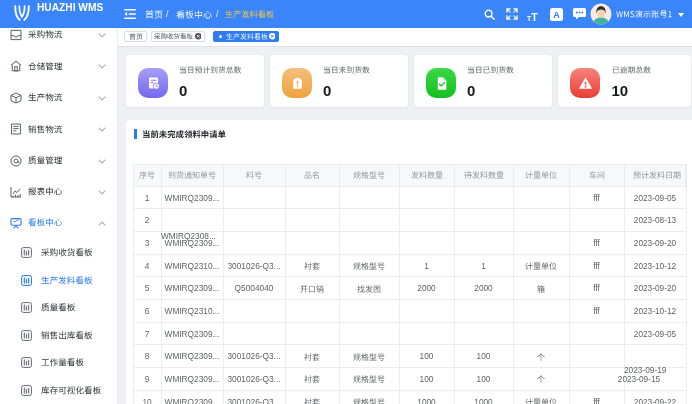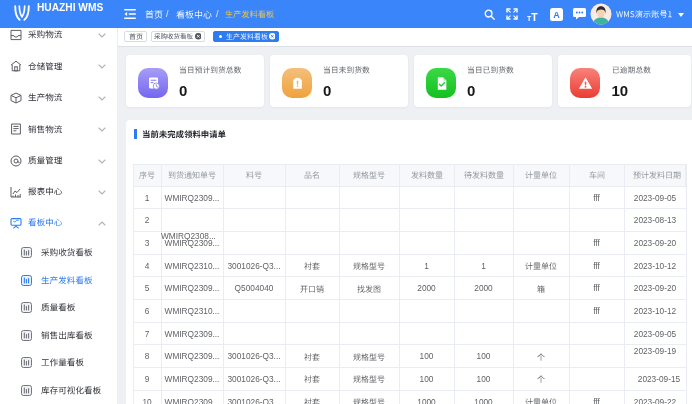--- a/index.html
+++ b/index.html
@@ -268,37 +268,37 @@
     <path transform="translate(0,7.04)" d="M1.3 -6.4C1.6 -6.1 1.9 -5.6 2.1 -5.3L2.6 -5.7C2.4 -6 2 -6.4 1.7 -6.7ZM4 -3.3C4.3 -2.7 4.7 -1.9 4.8 -1.4L5.4 -1.6C5.2 -2.2 4.9 -2.9 4.5 -3.5ZM0.4 -5.3V-4.7H2.4C2 -3.7 1.1 -2.6 0.3 -1.9C0.4 -1.8 0.6 -1.6 0.6 -1.4C0.9 -1.7 1.3 -2 1.6 -2.4V0.6H2.2V-2.5C2.5 -2.2 2.9 -1.7 3.1 -1.4L3.4 -1.9L2.8 -2.6C3 -2.8 3.3 -3.1 3.5 -3.3L3.1 -3.6C3 -3.4 2.7 -3.1 2.5 -2.9L2.2 -3.2C2.6 -3.8 2.9 -4.4 3.2 -5.1L2.8 -5.3L2.7 -5.3ZM6.1 -6.7V-4.9H3.6V-4.3H6.1V-0.2C6.1 -0 6 0 5.8 0C5.7 0 5.2 0 4.7 0C4.8 0.2 4.8 0.5 4.9 0.6C5.6 0.6 6 0.6 6.3 0.5C6.6 0.4 6.7 0.2 6.7 -0.2V-4.3H7.6V-4.9H6.7V-6.7Z M12.7 -5.4C12.9 -5.1 13.2 -4.8 13.5 -4.6H10.6C10.9 -4.8 11.2 -5.1 11.4 -5.4ZM9.3 0.4C9.6 0.4 10 0.3 14.1 0.1C14.2 0.3 14.4 0.5 14.5 0.6L15 0.3C14.7 -0.1 14.1 -0.7 13.6 -1.1L13.1 -0.9C13.2 -0.7 13.4 -0.5 13.6 -0.3L10.2 -0.2C10.5 -0.4 10.9 -0.8 11.3 -1.2H15.5V-1.7H10.7V-2.2H14V-2.6H10.7V-3.2H14V-3.6H10.7V-4.1H13.9V-4.2C14.4 -3.9 14.9 -3.6 15.3 -3.4C15.4 -3.5 15.6 -3.7 15.7 -3.8C14.9 -4.2 14 -4.8 13.4 -5.4H15.5V-5.9H11.8C11.9 -6.2 12.1 -6.4 12.2 -6.6L11.6 -6.7C11.4 -6.5 11.3 -6.2 11.1 -5.9H8.5V-5.4H10.7C10.1 -4.8 9.3 -4.2 8.3 -3.8C8.4 -3.7 8.6 -3.4 8.7 -3.3C9.2 -3.5 9.6 -3.8 10 -4.1V-1.7H8.5V-1.2H10.5C10.1 -0.8 9.8 -0.5 9.6 -0.4C9.4 -0.2 9.3 -0.1 9.1 -0.1C9.2 0 9.3 0.3 9.3 0.4Z" fill="#606266"></path>
   </svg>
 <svg class="" style="position:absolute;left:352.75px;top:352.75px;overflow:visible" width="33.0" height="9.3" viewBox="0 0 33.0 9.3">
     <path transform="translate(0,7.04)" d="M3.8 -6.3V-2.1H4.4V-5.8H6.6V-2.1H7.2V-6.3ZM1.7 -6.6V-5.4H0.5V-4.8H1.7V-4L1.7 -3.5H0.3V-3H1.6C1.6 -1.9 1.3 -0.7 0.3 0.1C0.4 0.2 0.6 0.4 0.7 0.6C1.5 -0.1 1.9 -1 2 -1.9C2.4 -1.5 2.9 -0.9 3.1 -0.5L3.5 -1C3.3 -1.2 2.5 -2.2 2.2 -2.5L2.2 -3H3.4V-3.5H2.2L2.2 -4V-4.8H3.3V-5.4H2.2V-6.6ZM5.2 -5.1V-3.6C5.2 -2.3 5 -0.8 2.9 0.2C3.1 0.3 3.2 0.5 3.3 0.6C4.5 0 5.2 -0.9 5.5 -1.7V-0.2C5.5 0.3 5.7 0.5 6.2 0.5H6.9C7.5 0.5 7.6 0.2 7.7 -1.1C7.5 -1.1 7.3 -1.2 7.2 -1.3C7.2 -0.2 7.1 -0 6.9 -0H6.3C6.1 -0 6 -0.1 6 -0.3V-2.3H5.7C5.7 -2.8 5.8 -3.2 5.8 -3.6V-5.1Z M12.6 -5.3H14.4C14.1 -4.8 13.8 -4.4 13.4 -4C13 -4.4 12.7 -4.8 12.5 -5.2ZM9.6 -6.7V-5H8.4V-4.4H9.5C9.3 -3.3 8.8 -2.1 8.2 -1.4C8.3 -1.3 8.5 -1 8.5 -0.9C8.9 -1.4 9.3 -2.3 9.6 -3.2V0.6H10.2V-3.4C10.4 -3 10.7 -2.6 10.8 -2.4L11.2 -2.8C11.1 -3.1 10.4 -3.8 10.2 -4.1V-4.4H11.1L10.9 -4.3C11 -4.2 11.3 -4 11.4 -3.9C11.6 -4.1 11.9 -4.4 12.2 -4.7C12.4 -4.3 12.7 -4 13 -3.6C12.3 -3 11.5 -2.6 10.7 -2.3C10.8 -2.2 11 -2 11.1 -1.8C11.3 -1.9 11.5 -2 11.7 -2.1V0.6H12.3V0.3H14.5V0.6H15.1V-2.2L15.4 -2C15.5 -2.2 15.7 -2.4 15.8 -2.5C15 -2.8 14.4 -3.1 13.8 -3.6C14.4 -4.2 14.8 -4.9 15.1 -5.7L14.7 -5.9L14.6 -5.9H12.9C13 -6.1 13.1 -6.3 13.2 -6.6L12.7 -6.7C12.3 -5.9 11.8 -5.1 11.2 -4.6V-5H10.2V-6.7ZM12.3 -0.2V-1.8H14.5V-0.2ZM12.1 -2.3C12.6 -2.5 13 -2.8 13.4 -3.2C13.8 -2.9 14.3 -2.6 14.8 -2.3Z M21.1 -6.3V-3.6H21.6V-6.3ZM22.6 -6.7V-3.1C22.6 -3 22.5 -3 22.4 -3C22.3 -2.9 21.9 -2.9 21.4 -3C21.5 -2.8 21.6 -2.6 21.6 -2.4C22.2 -2.4 22.6 -2.4 22.8 -2.5C23.1 -2.6 23.1 -2.8 23.1 -3.1V-6.7ZM19.1 -5.9V-4.8H18.1V-4.8V-5.9ZM16.5 -4.8V-4.2H17.5C17.4 -3.7 17.2 -3.1 16.5 -2.7C16.6 -2.6 16.8 -2.4 16.9 -2.3C17.7 -2.8 18 -3.5 18.1 -4.2H19.1V-2.5H19.7V-4.2H20.6V-4.8H19.7V-5.9H20.4V-6.4H16.8V-5.9H17.6V-4.8V-4.8ZM19.7 -2.7V-1.8H17.2V-1.2H19.7V-0.2H16.4V0.4H23.6V-0.2H20.4V-1.2H22.8V-1.8H20.4V-2.7Z M26.1 -5.9H29.9V-4.8H26.1ZM25.5 -6.4V-4.2H30.5V-6.4ZM24.5 -3.5V-3H26.2C26 -2.5 25.8 -1.9 25.6 -1.5H29.8C29.7 -0.6 29.5 -0.2 29.3 0C29.2 0.1 29.1 0.1 28.9 0.1C28.7 0.1 28.1 0.1 27.6 0C27.7 0.2 27.7 0.4 27.8 0.6C28.3 0.6 28.8 0.6 29.1 0.6C29.4 0.6 29.6 0.6 29.8 0.4C30.1 0.1 30.3 -0.5 30.5 -1.8C30.5 -1.9 30.5 -2.1 30.5 -2.1H26.5L26.8 -3H31.5V-3.5Z" fill="#606266"></path>
   </svg>
 <div class="abs" style="left:399.0px;top:345.4px;width:55px;height:22.7px;text-align:center;font:8.3px/22.7px 'Liberation Sans';color:#606266">100</div>
 <div class="abs" style="left:454.0px;top:345.4px;width:59px;height:22.7px;text-align:center;font:8.3px/22.7px 'Liberation Sans';color:#606266">100</div>
 <svg class="" style="position:absolute;left:537.0px;top:352.75px;overflow:visible" width="9.0" height="9.3" viewBox="0 0 9.0 9.3">
     <path transform="translate(0,7.04)" d="M3.7 -4.4V0.6H4.3V-4.4ZM4 -6.7C3.2 -5.4 1.8 -4.2 0.3 -3.6C0.4 -3.4 0.6 -3.2 0.7 -3C2 -3.6 3.1 -4.5 4 -5.6C5.1 -4.4 6.1 -3.6 7.3 -3C7.4 -3.2 7.6 -3.4 7.8 -3.6C6.5 -4.2 5.4 -4.9 4.4 -6.1L4.6 -6.5Z" fill="#606266"></path>
   </svg>
-<div class="abs" style="left:624.0px;top:340px;width:62px;height:22.7px;text-align:center;font:8.3px/22.7px 'Liberation Sans';color:#606266">2023-09-19</div>
+<div class="abs" style="left:624.0px;top:359px;width:62px;height:22.7px;font:8.3px/22.7px 'Liberation Sans';color:#606266">2023-09-19</div>
 <div class="abs" style="left:133px;top:389.8px;width:553px;height:1px;background:#e9ecf2"></div>
 <div class="abs" style="left:133px;top:368.1px;width:28px;height:22.7px;text-align:center;font:8.3px/22.7px 'Liberation Sans';color:#606266">9</div>
 <div class="abs" style="left:161px;top:368.1px;width:62px;height:22.7px;text-align:center;font:8.3px/22.7px 'Liberation Sans';color:#606266">WMIRQ2309...</div>
 <div class="abs" style="left:223px;top:368.1px;width:62px;height:22.7px;text-align:center;font:8.3px/22.7px 'Liberation Sans';color:#606266">3001026-Q3...</div>
 <svg class="" style="position:absolute;left:303.75px;top:375.45px;overflow:visible" width="17.0" height="9.3" viewBox="0 0 17.0 9.3">
     <path transform="translate(0,7.04)" d="M1.3 -6.4C1.6 -6.1 1.9 -5.6 2.1 -5.3L2.6 -5.7C2.4 -6 2 -6.4 1.7 -6.7ZM4 -3.3C4.3 -2.7 4.7 -1.9 4.8 -1.4L5.4 -1.6C5.2 -2.2 4.9 -2.9 4.5 -3.5ZM0.4 -5.3V-4.7H2.4C2 -3.7 1.1 -2.6 0.3 -1.9C0.4 -1.8 0.6 -1.6 0.6 -1.4C0.9 -1.7 1.3 -2 1.6 -2.4V0.6H2.2V-2.5C2.5 -2.2 2.9 -1.7 3.1 -1.4L3.4 -1.9L2.8 -2.6C3 -2.8 3.3 -3.1 3.5 -3.3L3.1 -3.6C3 -3.4 2.7 -3.1 2.5 -2.9L2.2 -3.2C2.6 -3.8 2.9 -4.4 3.2 -5.1L2.8 -5.3L2.7 -5.3ZM6.1 -6.7V-4.9H3.6V-4.3H6.1V-0.2C6.1 -0 6 0 5.8 0C5.7 0 5.2 0 4.7 0C4.8 0.2 4.8 0.5 4.9 0.6C5.6 0.6 6 0.6 6.3 0.5C6.6 0.4 6.7 0.2 6.7 -0.2V-4.3H7.6V-4.9H6.7V-6.7Z M12.7 -5.4C12.9 -5.1 13.2 -4.8 13.5 -4.6H10.6C10.9 -4.8 11.2 -5.1 11.4 -5.4ZM9.3 0.4C9.6 0.4 10 0.3 14.1 0.1C14.2 0.3 14.4 0.5 14.5 0.6L15 0.3C14.7 -0.1 14.1 -0.7 13.6 -1.1L13.1 -0.9C13.2 -0.7 13.4 -0.5 13.6 -0.3L10.2 -0.2C10.5 -0.4 10.9 -0.8 11.3 -1.2H15.5V-1.7H10.7V-2.2H14V-2.6H10.7V-3.2H14V-3.6H10.7V-4.1H13.9V-4.2C14.4 -3.9 14.9 -3.6 15.3 -3.4C15.4 -3.5 15.6 -3.7 15.7 -3.8C14.9 -4.2 14 -4.8 13.4 -5.4H15.5V-5.9H11.8C11.9 -6.2 12.1 -6.4 12.2 -6.6L11.6 -6.7C11.4 -6.5 11.3 -6.2 11.1 -5.9H8.5V-5.4H10.7C10.1 -4.8 9.3 -4.2 8.3 -3.8C8.4 -3.7 8.6 -3.4 8.7 -3.3C9.2 -3.5 9.6 -3.8 10 -4.1V-1.7H8.5V-1.2H10.5C10.1 -0.8 9.8 -0.5 9.6 -0.4C9.4 -0.2 9.3 -0.1 9.1 -0.1C9.2 0 9.3 0.3 9.3 0.4Z" fill="#606266"></path>
   </svg>
 <svg class="" style="position:absolute;left:352.75px;top:375.45px;overflow:visible" width="33.0" height="9.3" viewBox="0 0 33.0 9.3">
     <path transform="translate(0,7.04)" d="M3.8 -6.3V-2.1H4.4V-5.8H6.6V-2.1H7.2V-6.3ZM1.7 -6.6V-5.4H0.5V-4.8H1.7V-4L1.7 -3.5H0.3V-3H1.6C1.6 -1.9 1.3 -0.7 0.3 0.1C0.4 0.2 0.6 0.4 0.7 0.6C1.5 -0.1 1.9 -1 2 -1.9C2.4 -1.5 2.9 -0.9 3.1 -0.5L3.5 -1C3.3 -1.2 2.5 -2.2 2.2 -2.5L2.2 -3H3.4V-3.5H2.2L2.2 -4V-4.8H3.3V-5.4H2.2V-6.6ZM5.2 -5.1V-3.6C5.2 -2.3 5 -0.8 2.9 0.2C3.1 0.3 3.2 0.5 3.3 0.6C4.5 0 5.2 -0.9 5.5 -1.7V-0.2C5.5 0.3 5.7 0.5 6.2 0.5H6.9C7.5 0.5 7.6 0.2 7.7 -1.1C7.5 -1.1 7.3 -1.2 7.2 -1.3C7.2 -0.2 7.1 -0 6.9 -0H6.3C6.1 -0 6 -0.1 6 -0.3V-2.3H5.7C5.7 -2.8 5.8 -3.2 5.8 -3.6V-5.1Z M12.6 -5.3H14.4C14.1 -4.8 13.8 -4.4 13.4 -4C13 -4.4 12.7 -4.8 12.5 -5.2ZM9.6 -6.7V-5H8.4V-4.4H9.5C9.3 -3.3 8.8 -2.1 8.2 -1.4C8.3 -1.3 8.5 -1 8.5 -0.9C8.9 -1.4 9.3 -2.3 9.6 -3.2V0.6H10.2V-3.4C10.4 -3 10.7 -2.6 10.8 -2.4L11.2 -2.8C11.1 -3.1 10.4 -3.8 10.2 -4.1V-4.4H11.1L10.9 -4.3C11 -4.2 11.3 -4 11.4 -3.9C11.6 -4.1 11.9 -4.4 12.2 -4.7C12.4 -4.3 12.7 -4 13 -3.6C12.3 -3 11.5 -2.6 10.7 -2.3C10.8 -2.2 11 -2 11.1 -1.8C11.3 -1.9 11.5 -2 11.7 -2.1V0.6H12.3V0.3H14.5V0.6H15.1V-2.2L15.4 -2C15.5 -2.2 15.7 -2.4 15.8 -2.5C15 -2.8 14.4 -3.1 13.8 -3.6C14.4 -4.2 14.8 -4.9 15.1 -5.7L14.7 -5.9L14.6 -5.9H12.9C13 -6.1 13.1 -6.3 13.2 -6.6L12.7 -6.7C12.3 -5.9 11.8 -5.1 11.2 -4.6V-5H10.2V-6.7ZM12.3 -0.2V-1.8H14.5V-0.2ZM12.1 -2.3C12.6 -2.5 13 -2.8 13.4 -3.2C13.8 -2.9 14.3 -2.6 14.8 -2.3Z M21.1 -6.3V-3.6H21.6V-6.3ZM22.6 -6.7V-3.1C22.6 -3 22.5 -3 22.4 -3C22.3 -2.9 21.9 -2.9 21.4 -3C21.5 -2.8 21.6 -2.6 21.6 -2.4C22.2 -2.4 22.6 -2.4 22.8 -2.5C23.1 -2.6 23.1 -2.8 23.1 -3.1V-6.7ZM19.1 -5.9V-4.8H18.1V-4.8V-5.9ZM16.5 -4.8V-4.2H17.5C17.4 -3.7 17.2 -3.1 16.5 -2.7C16.6 -2.6 16.8 -2.4 16.9 -2.3C17.7 -2.8 18 -3.5 18.1 -4.2H19.1V-2.5H19.7V-4.2H20.6V-4.8H19.7V-5.9H20.4V-6.4H16.8V-5.9H17.6V-4.8V-4.8ZM19.7 -2.7V-1.8H17.2V-1.2H19.7V-0.2H16.4V0.4H23.6V-0.2H20.4V-1.2H22.8V-1.8H20.4V-2.7Z M26.1 -5.9H29.9V-4.8H26.1ZM25.5 -6.4V-4.2H30.5V-6.4ZM24.5 -3.5V-3H26.2C26 -2.5 25.8 -1.9 25.6 -1.5H29.8C29.7 -0.6 29.5 -0.2 29.3 0C29.2 0.1 29.1 0.1 28.9 0.1C28.7 0.1 28.1 0.1 27.6 0C27.7 0.2 27.7 0.4 27.8 0.6C28.3 0.6 28.8 0.6 29.1 0.6C29.4 0.6 29.6 0.6 29.8 0.4C30.1 0.1 30.3 -0.5 30.5 -1.8C30.5 -1.9 30.5 -2.1 30.5 -2.1H26.5L26.8 -3H31.5V-3.5Z" fill="#606266"></path>
   </svg>
 <div class="abs" style="left:399.0px;top:368.1px;width:55px;height:22.7px;text-align:center;font:8.3px/22.7px 'Liberation Sans';color:#606266">100</div>
 <div class="abs" style="left:454.0px;top:368.1px;width:59px;height:22.7px;text-align:center;font:8.3px/22.7px 'Liberation Sans';color:#606266">100</div>
 <svg class="" style="position:absolute;left:537.0px;top:375.45px;overflow:visible" width="9.0" height="9.3" viewBox="0 0 9.0 9.3">
     <path transform="translate(0,7.04)" d="M3.7 -4.4V0.6H4.3V-4.4ZM4 -6.7C3.2 -5.4 1.8 -4.2 0.3 -3.6C0.4 -3.4 0.6 -3.2 0.7 -3C2 -3.6 3.1 -4.5 4 -5.6C5.1 -4.4 6.1 -3.6 7.3 -3C7.4 -3.2 7.6 -3.4 7.8 -3.6C6.5 -4.2 5.4 -4.9 4.4 -6.1L4.6 -6.5Z" fill="#606266"></path>
   </svg>
-<div class="abs" style="left:628px;top:368.1px;width:62px;height:22.7px;text-align:center;font:8.3px/22.7px 'Liberation Sans';color:#606266">2023-09-15</div>
+<div class="abs" style="left:608px;top:368.1px;width:62px;height:22.7px;text-align:center;font:8.3px/22.7px 'Liberation Sans';color:#606266">2023-09-15</div>
 
 <div class="abs" style="left:133px;top:390.8px;width:28px;height:22.7px;text-align:center;font:8.3px/22.7px 'Liberation Sans';color:#606266">10</div>
 <div class="abs" style="left:161px;top:390.8px;width:62px;height:22.7px;text-align:center;font:8.3px/22.7px 'Liberation Sans';color:#606266">WMIRQ2309...</div>
 <div class="abs" style="left:223px;top:390.8px;width:62px;height:22.7px;text-align:center;font:8.3px/22.7px 'Liberation Sans';color:#606266">3001026-Q3...</div>
 <svg class="" style="position:absolute;left:303.75px;top:398.15px;overflow:visible" width="17.0" height="9.3" viewBox="0 0 17.0 9.3">
     <path transform="translate(0,7.04)" d="M1.3 -6.4C1.6 -6.1 1.9 -5.6 2.1 -5.3L2.6 -5.7C2.4 -6 2 -6.4 1.7 -6.7ZM4 -3.3C4.3 -2.7 4.7 -1.9 4.8 -1.4L5.4 -1.6C5.2 -2.2 4.9 -2.9 4.5 -3.5ZM0.4 -5.3V-4.7H2.4C2 -3.7 1.1 -2.6 0.3 -1.9C0.4 -1.8 0.6 -1.6 0.6 -1.4C0.9 -1.7 1.3 -2 1.6 -2.4V0.6H2.2V-2.5C2.5 -2.2 2.9 -1.7 3.1 -1.4L3.4 -1.9L2.8 -2.6C3 -2.8 3.3 -3.1 3.5 -3.3L3.1 -3.6C3 -3.4 2.7 -3.1 2.5 -2.9L2.2 -3.2C2.6 -3.8 2.9 -4.4 3.2 -5.1L2.8 -5.3L2.7 -5.3ZM6.1 -6.7V-4.9H3.6V-4.3H6.1V-0.2C6.1 -0 6 0 5.8 0C5.7 0 5.2 0 4.7 0C4.8 0.2 4.8 0.5 4.9 0.6C5.6 0.6 6 0.6 6.3 0.5C6.6 0.4 6.7 0.2 6.7 -0.2V-4.3H7.6V-4.9H6.7V-6.7Z M12.7 -5.4C12.9 -5.1 13.2 -4.8 13.5 -4.6H10.6C10.9 -4.8 11.2 -5.1 11.4 -5.4ZM9.3 0.4C9.6 0.4 10 0.3 14.1 0.1C14.2 0.3 14.4 0.5 14.5 0.6L15 0.3C14.7 -0.1 14.1 -0.7 13.6 -1.1L13.1 -0.9C13.2 -0.7 13.4 -0.5 13.6 -0.3L10.2 -0.2C10.5 -0.4 10.9 -0.8 11.3 -1.2H15.5V-1.7H10.7V-2.2H14V-2.6H10.7V-3.2H14V-3.6H10.7V-4.1H13.9V-4.2C14.4 -3.9 14.9 -3.6 15.3 -3.4C15.4 -3.5 15.6 -3.7 15.7 -3.8C14.9 -4.2 14 -4.8 13.4 -5.4H15.5V-5.9H11.8C11.9 -6.2 12.1 -6.4 12.2 -6.6L11.6 -6.7C11.4 -6.5 11.3 -6.2 11.1 -5.9H8.5V-5.4H10.7C10.1 -4.8 9.3 -4.2 8.3 -3.8C8.4 -3.7 8.6 -3.4 8.7 -3.3C9.2 -3.5 9.6 -3.8 10 -4.1V-1.7H8.5V-1.2H10.5C10.1 -0.8 9.8 -0.5 9.6 -0.4C9.4 -0.2 9.3 -0.1 9.1 -0.1C9.2 0 9.3 0.3 9.3 0.4Z" fill="#606266"></path>
   </svg>
 <svg class="" style="position:absolute;left:352.75px;top:398.15px;overflow:visible" width="33.0" height="9.3" viewBox="0 0 33.0 9.3">
     <path transform="translate(0,7.04)" d="M3.8 -6.3V-2.1H4.4V-5.8H6.6V-2.1H7.2V-6.3ZM1.7 -6.6V-5.4H0.5V-4.8H1.7V-4L1.7 -3.5H0.3V-3H1.6C1.6 -1.9 1.3 -0.7 0.3 0.1C0.4 0.2 0.6 0.4 0.7 0.6C1.5 -0.1 1.9 -1 2 -1.9C2.4 -1.5 2.9 -0.9 3.1 -0.5L3.5 -1C3.3 -1.2 2.5 -2.2 2.2 -2.5L2.2 -3H3.4V-3.5H2.2L2.2 -4V-4.8H3.3V-5.4H2.2V-6.6ZM5.2 -5.1V-3.6C5.2 -2.3 5 -0.8 2.9 0.2C3.1 0.3 3.2 0.5 3.3 0.6C4.5 0 5.2 -0.9 5.5 -1.7V-0.2C5.5 0.3 5.7 0.5 6.2 0.5H6.9C7.5 0.5 7.6 0.2 7.7 -1.1C7.5 -1.1 7.3 -1.2 7.2 -1.3C7.2 -0.2 7.1 -0 6.9 -0H6.3C6.1 -0 6 -0.1 6 -0.3V-2.3H5.7C5.7 -2.8 5.8 -3.2 5.8 -3.6V-5.1Z M12.6 -5.3H14.4C14.1 -4.8 13.8 -4.4 13.4 -4C13 -4.4 12.7 -4.8 12.5 -5.2ZM9.6 -6.7V-5H8.4V-4.4H9.5C9.3 -3.3 8.8 -2.1 8.2 -1.4C8.3 -1.3 8.5 -1 8.5 -0.9C8.9 -1.4 9.3 -2.3 9.6 -3.2V0.6H10.2V-3.4C10.4 -3 10.7 -2.6 10.8 -2.4L11.2 -2.8C11.1 -3.1 10.4 -3.8 10.2 -4.1V-4.4H11.1L10.9 -4.3C11 -4.2 11.3 -4 11.4 -3.9C11.6 -4.1 11.9 -4.4 12.2 -4.7C12.4 -4.3 12.7 -4 13 -3.6C12.3 -3 11.5 -2.6 10.7 -2.3C10.8 -2.2 11 -2 11.1 -1.8C11.3 -1.9 11.5 -2 11.7 -2.1V0.6H12.3V0.3H14.5V0.6H15.1V-2.2L15.4 -2C15.5 -2.2 15.7 -2.4 15.8 -2.5C15 -2.8 14.4 -3.1 13.8 -3.6C14.4 -4.2 14.8 -4.9 15.1 -5.7L14.7 -5.9L14.6 -5.9H12.9C13 -6.1 13.1 -6.3 13.2 -6.6L12.7 -6.7C12.3 -5.9 11.8 -5.1 11.2 -4.6V-5H10.2V-6.7ZM12.3 -0.2V-1.8H14.5V-0.2ZM12.1 -2.3C12.6 -2.5 13 -2.8 13.4 -3.2C13.8 -2.9 14.3 -2.6 14.8 -2.3Z M21.1 -6.3V-3.6H21.6V-6.3ZM22.6 -6.7V-3.1C22.6 -3 22.5 -3 22.4 -3C22.3 -2.9 21.9 -2.9 21.4 -3C21.5 -2.8 21.6 -2.6 21.6 -2.4C22.2 -2.4 22.6 -2.4 22.8 -2.5C23.1 -2.6 23.1 -2.8 23.1 -3.1V-6.7ZM19.1 -5.9V-4.8H18.1V-4.8V-5.9ZM16.5 -4.8V-4.2H17.5C17.4 -3.7 17.2 -3.1 16.5 -2.7C16.6 -2.6 16.8 -2.4 16.9 -2.3C17.7 -2.8 18 -3.5 18.1 -4.2H19.1V-2.5H19.7V-4.2H20.6V-4.8H19.7V-5.9H20.4V-6.4H16.8V-5.9H17.6V-4.8V-4.8ZM19.7 -2.7V-1.8H17.2V-1.2H19.7V-0.2H16.4V0.4H23.6V-0.2H20.4V-1.2H22.8V-1.8H20.4V-2.7Z M26.1 -5.9H29.9V-4.8H26.1ZM25.5 -6.4V-4.2H30.5V-6.4ZM24.5 -3.5V-3H26.2C26 -2.5 25.8 -1.9 25.6 -1.5H29.8C29.7 -0.6 29.5 -0.2 29.3 0C29.2 0.1 29.1 0.1 28.9 0.1C28.7 0.1 28.1 0.1 27.6 0C27.7 0.2 27.7 0.4 27.8 0.6C28.3 0.6 28.8 0.6 29.1 0.6C29.4 0.6 29.6 0.6 29.8 0.4C30.1 0.1 30.3 -0.5 30.5 -1.8C30.5 -1.9 30.5 -2.1 30.5 -2.1H26.5L26.8 -3H31.5V-3.5Z" fill="#606266"></path>
   </svg>

